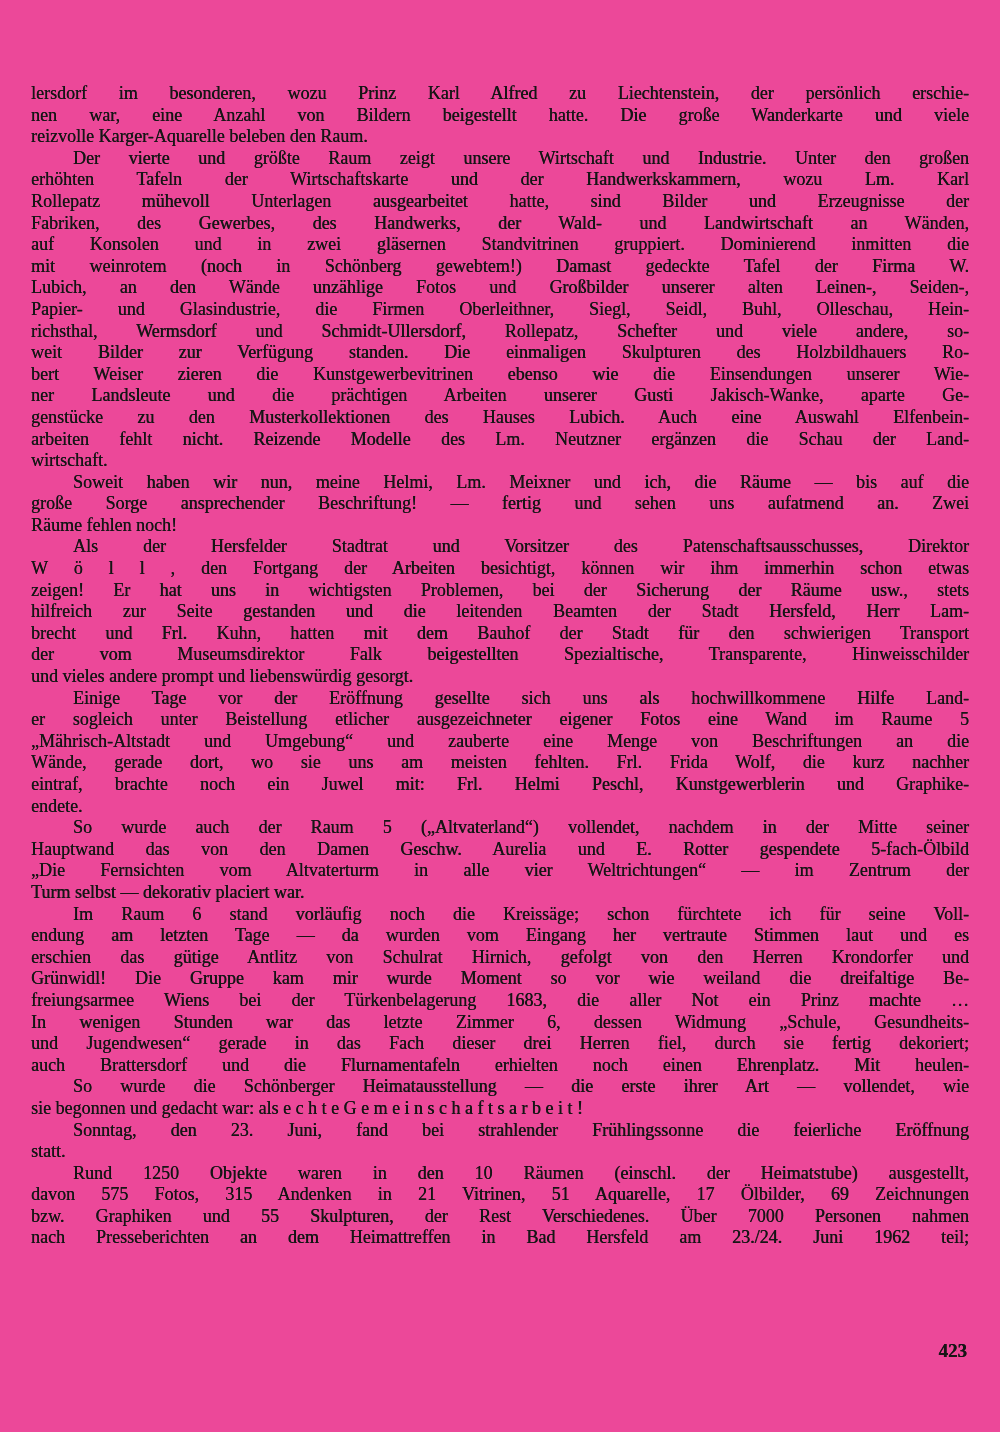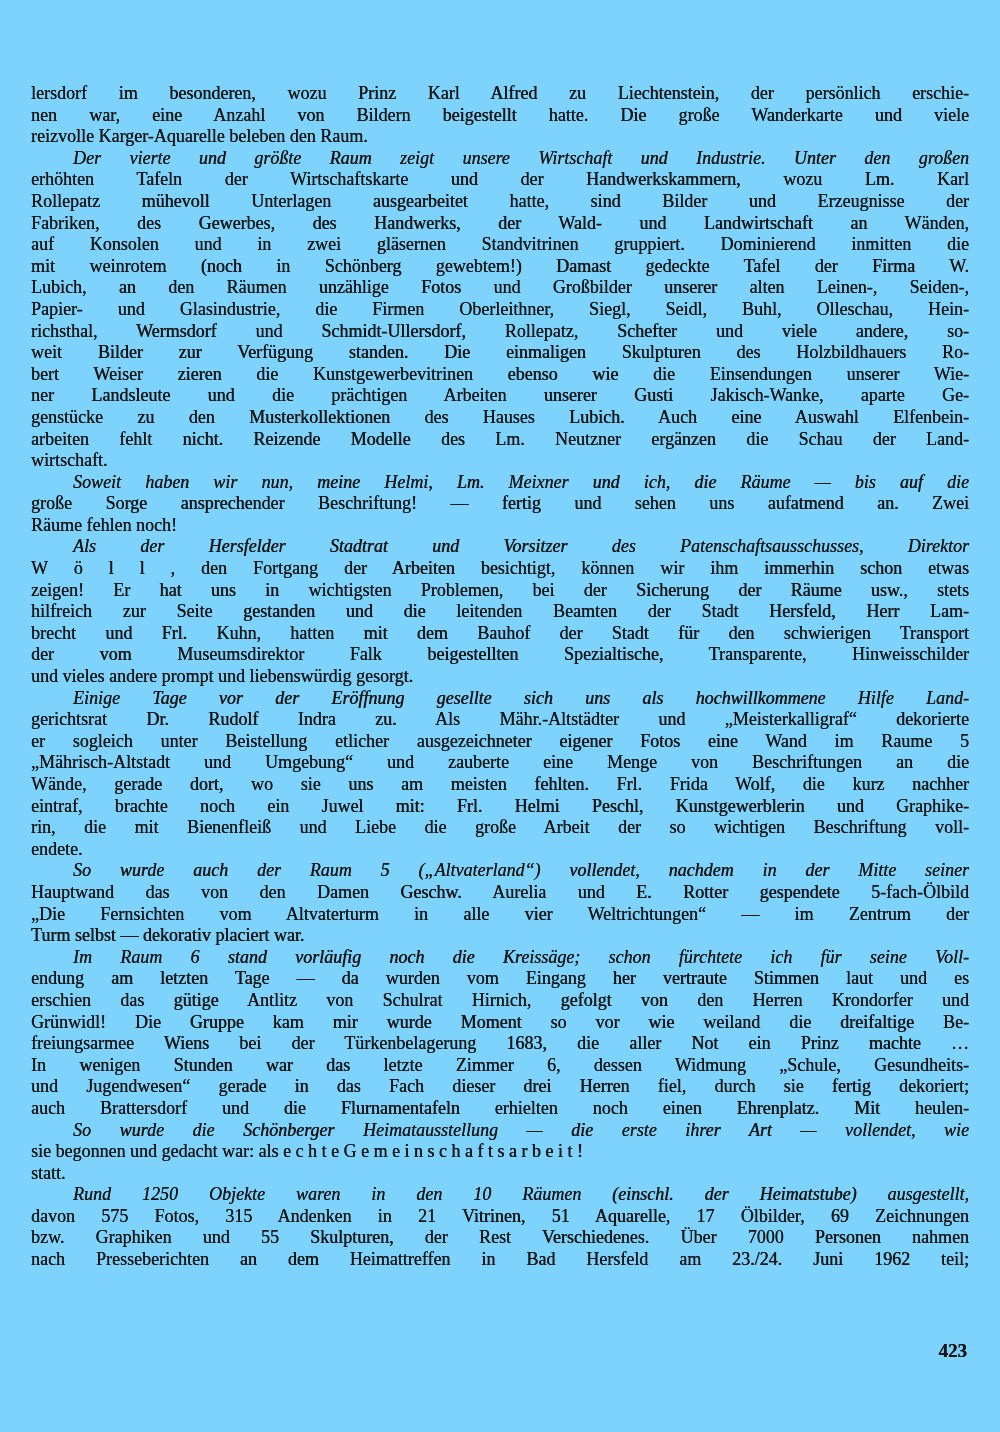--- a/index.html
+++ b/index.html
@@ -11,21 +11,21 @@
     width: 1000px;
     height: 1432px;
     overflow: hidden;
     font-family: "Liberation Serif", "DejaVu Serif", serif;
     color: #161616;
   }
   .page {
     position: relative;
     width: 1000px;
     height: 1432px;
-    background: #7dd3fc;
+    background: #ec4899;
     box-sizing: border-box;
     padding: 83px 31px 0 31px;
   }
   .text-block {
     width: 938px;
   }
   .paragraph {
     margin: 0;
     padding: 0;
   }
@@ -38,21 +38,20 @@
     text-align-last: justify;
     
     text-shadow: 0.35px 0 0 currentColor;
     overflow: visible;
   }
   .line.last {
     text-align-last: left;
   }
   .line.indent {
     text-indent: 42px;
-    font-style: italic;
   }
   .page-number {
     position: absolute;
     right: 33px;
     top: 1340px;
     font-size: 19px;
     font-weight: bold;
     text-shadow: 0.3px 0 0 currentColor;
     text-align: right;
   }
@@ -67,21 +66,21 @@
         <div class="line">nen war, eine Anzahl von Bildern beigestellt hatte.  Die große Wanderkarte und viele</div>
         <div class="line last">reizvolle Karger-Aquarelle beleben den Raum.</div>
       </div>
       <div class="paragraph">
         <div class="line indent">Der vierte und größte Raum zeigt unsere Wirtschaft und Industrie. Unter den großen</div>
         <div class="line">erhöhten Tafeln der Wirtschaftskarte und der Handwerkskammern, wozu Lm. Karl</div>
         <div class="line">Rollepatz mühevoll Unterlagen ausgearbeitet hatte, sind Bilder und Erzeugnisse der</div>
         <div class="line">Fabriken, des Gewerbes, des Handwerks, der Wald- und Landwirtschaft an Wänden,</div>
         <div class="line">auf Konsolen und in zwei gläsernen Standvitrinen gruppiert. Dominierend inmitten die</div>
         <div class="line">mit weinrotem (noch in Schönberg gewebtem!) Damast gedeckte Tafel der Firma W.</div>
-        <div class="line">Lubich, an den Räumen unzählige Fotos und Großbilder unserer alten Leinen-, Seiden-,</div>
+        <div class="line">Lubich, an den Wände unzählige Fotos und Großbilder unserer alten Leinen-, Seiden-,</div>
         <div class="line">Papier- und Glasindustrie, die Firmen Oberleithner, Siegl, Seidl, Buhl, Olleschau, Hein-</div>
         <div class="line">richsthal, Wermsdorf und Schmidt-Ullersdorf, Rollepatz, Schefter und viele andere, so-</div>
         <div class="line">weit Bilder zur Verfügung standen. Die einmaligen Skulpturen des Holzbildhauers Ro-</div>
         <div class="line">bert Weiser zieren die Kunstgewerbevitrinen ebenso wie die Einsendungen unserer Wie-</div>
         <div class="line">ner Landsleute und die prächtigen Arbeiten unserer Gusti Jakisch-Wanke, aparte Ge-</div>
         <div class="line">genstücke zu den Musterkollektionen des Hauses Lubich. Auch eine Auswahl Elfenbein-</div>
         <div class="line">arbeiten fehlt nicht. Reizende Modelle des Lm. Neutzner ergänzen die Schau der Land-</div>
         <div class="line last">wirtschaft.</div>
       </div>
       <div class="paragraph">
@@ -93,26 +92,24 @@
         <div class="line indent">Als der Hersfelder Stadtrat und Vorsitzer  des Patenschaftsausschusses, Direktor</div>
         <div class="line">W ö l l , den Fortgang der Arbeiten besichtigt, können wir ihm immerhin schon etwas</div>
         <div class="line">zeigen! Er hat uns in wichtigsten Problemen, bei der Sicherung der Räume usw., stets</div>
         <div class="line">hilfreich zur Seite gestanden und die leitenden Beamten der Stadt Hersfeld, Herr Lam-</div>
         <div class="line">brecht und Frl. Kuhn, hatten mit dem Bauhof der Stadt für den schwierigen Transport</div>
         <div class="line">der vom Museumsdirektor Falk beigestellten Spezialtische, Transparente, Hinweisschilder</div>
         <div class="line last">und vieles andere prompt und liebenswürdig gesorgt.</div>
       </div>
       <div class="paragraph">
         <div class="line indent">Einige Tage vor der Eröffnung gesellte sich uns als hochwillkommene Hilfe Land-</div>
-        <div class="line">gerichtsrat Dr. Rudolf Indra zu. Als Mähr.-Altstädter und „Meisterkalligraf“ dekorierte</div>
         <div class="line">er sogleich unter Beistellung etlicher ausgezeichneter eigener Fotos eine Wand im Raume 5</div>
         <div class="line">„Mährisch-Altstadt und Umgebung“ und zauberte eine Menge von Beschriftungen an die</div>
         <div class="line">Wände, gerade dort, wo sie uns am meisten fehlten. Frl. Frida Wolf, die kurz nachher</div>
         <div class="line">eintraf, brachte noch ein Juwel mit: Frl. Helmi Peschl, Kunstgewerblerin und Graphike-</div>
-        <div class="line">rin, die mit Bienenfleiß und Liebe die große Arbeit der so wichtigen Beschriftung voll-</div>
         <div class="line last">endete.</div>
       </div>
       <div class="paragraph">
         <div class="line indent">So wurde auch der Raum 5 („Altvaterland“) vollendet, nachdem in der Mitte seiner</div>
         <div class="line">Hauptwand das von den Damen Geschw. Aurelia und E. Rotter gespendete 5-fach-Ölbild</div>
         <div class="line">„Die Fernsichten vom Altvaterturm in alle vier Weltrichtungen“  —  im Zentrum  der</div>
         <div class="line last">Turm selbst — dekorativ placiert war.</div>
       </div>
       <div class="paragraph">
         <div class="line indent">Im Raum 6 stand vorläufig noch die Kreissäge; schon fürchtete ich für seine Voll-</div>
@@ -122,20 +119,21 @@
         <div class="line">freiungsarmee Wiens bei der Türkenbelagerung 1683, die aller Not ein Prinz machte …</div>
         <div class="line">In wenigen Stunden war das letzte Zimmer 6, dessen Widmung „Schule, Gesundheits-</div>
         <div class="line">und Jugendwesen“ gerade in das Fach dieser drei Herren fiel, durch sie fertig dekoriert;</div>
         <div class="line">auch Brattersdorf und die Flurnamentafeln erhielten noch einen Ehrenplatz. Mit heulen-</div>
       </div>
       <div class="paragraph">
         <div class="line indent">So wurde die Schönberger Heimatausstellung — die erste ihrer Art — vollendet, wie</div>
         <div class="line last">sie begonnen und gedacht war: als e c h t e  G e m e i n s c h a f t s a r b e i t !</div>
       </div>
       <div class="paragraph">
+        <div class="line indent">Sonntag, den 23. Juni, fand bei strahlender Frühlingssonne die feierliche Eröffnung</div>
         <div class="line last">statt.</div>
       </div>
       <div class="paragraph">
         <div class="line indent">Rund 1250 Objekte waren in den 10 Räumen (einschl. der Heimatstube) ausgestellt,</div>
         <div class="line">davon 575 Fotos, 315 Andenken in 21 Vitrinen, 51 Aquarelle, 17 Ölbilder, 69 Zeichnungen</div>
         <div class="line">bzw. Graphiken und 55 Skulpturen, der Rest Verschiedenes. Über 7000 Personen nahmen</div>
         <div class="line">nach Presseberichten an dem Heimattreffen in Bad Hersfeld am 23./24. Juni 1962 teil;</div>
       </div>
     </div>
   <div class="page-number">423</div>

